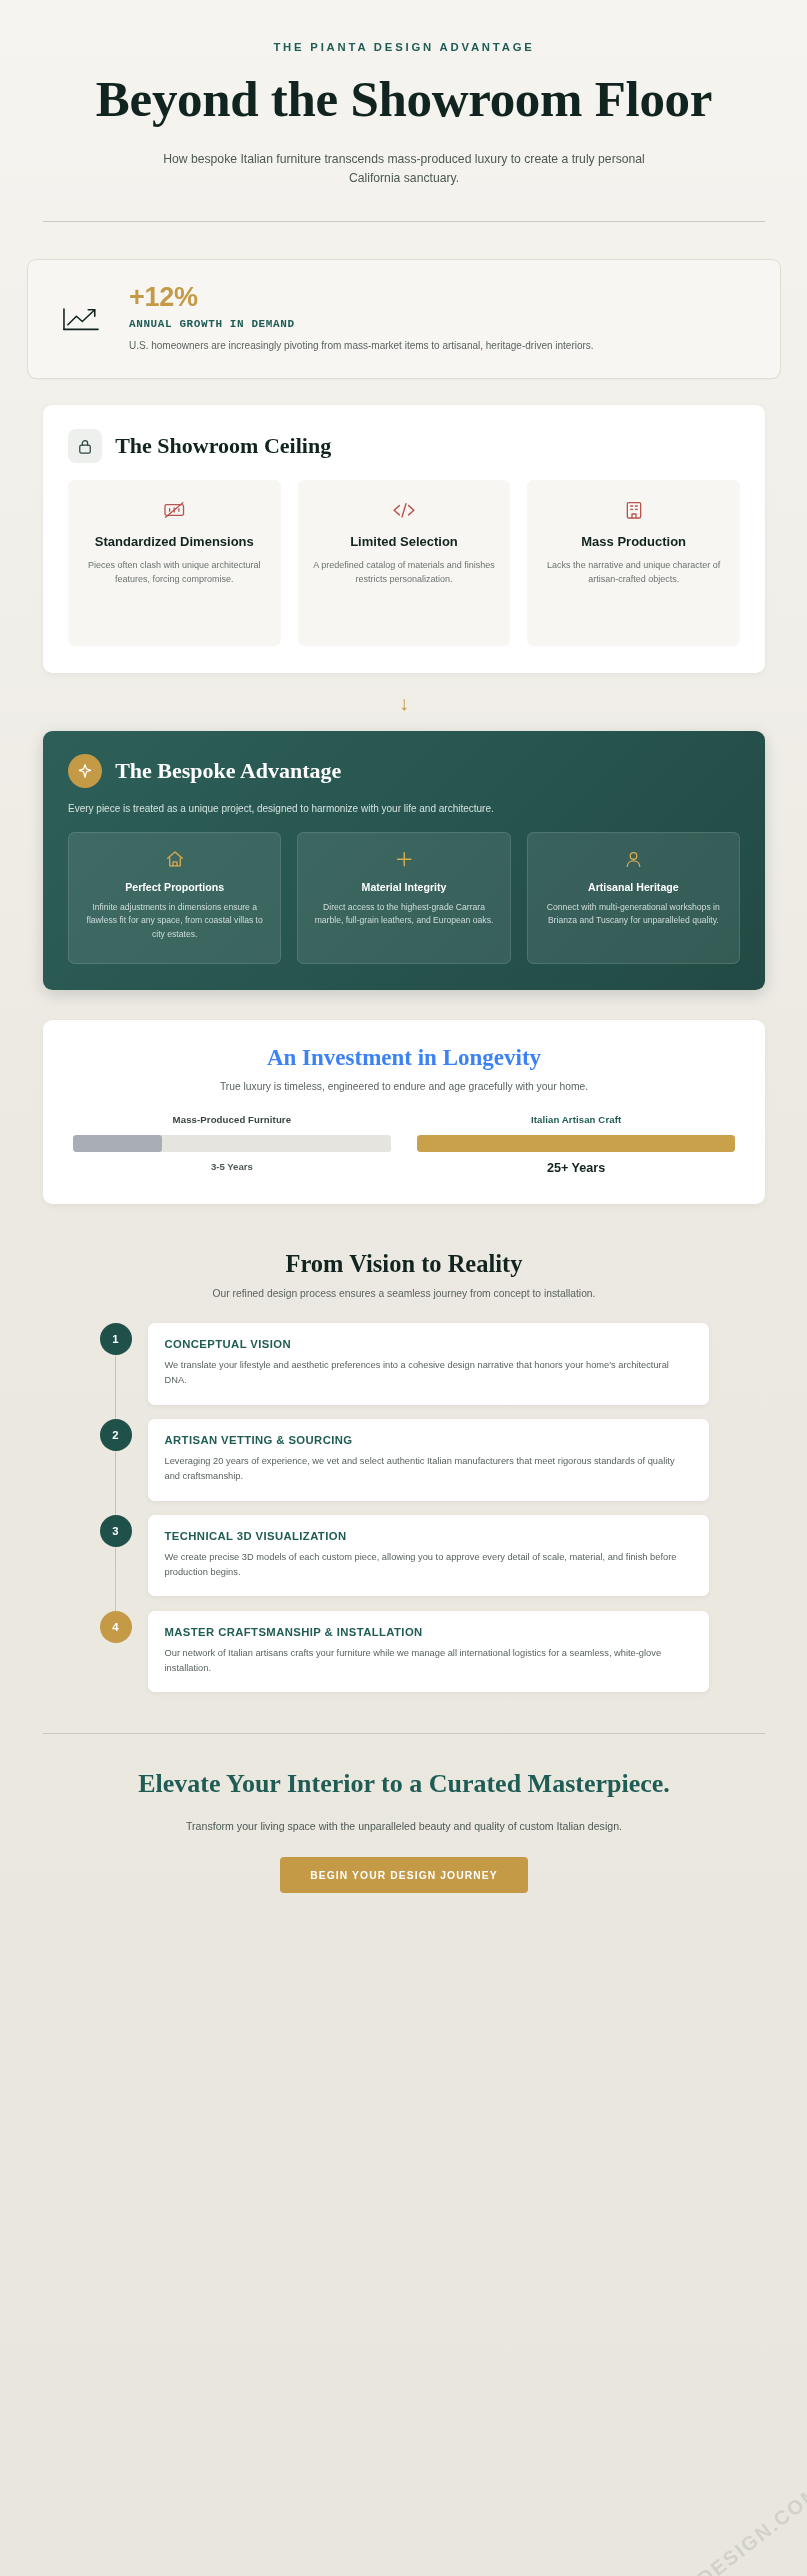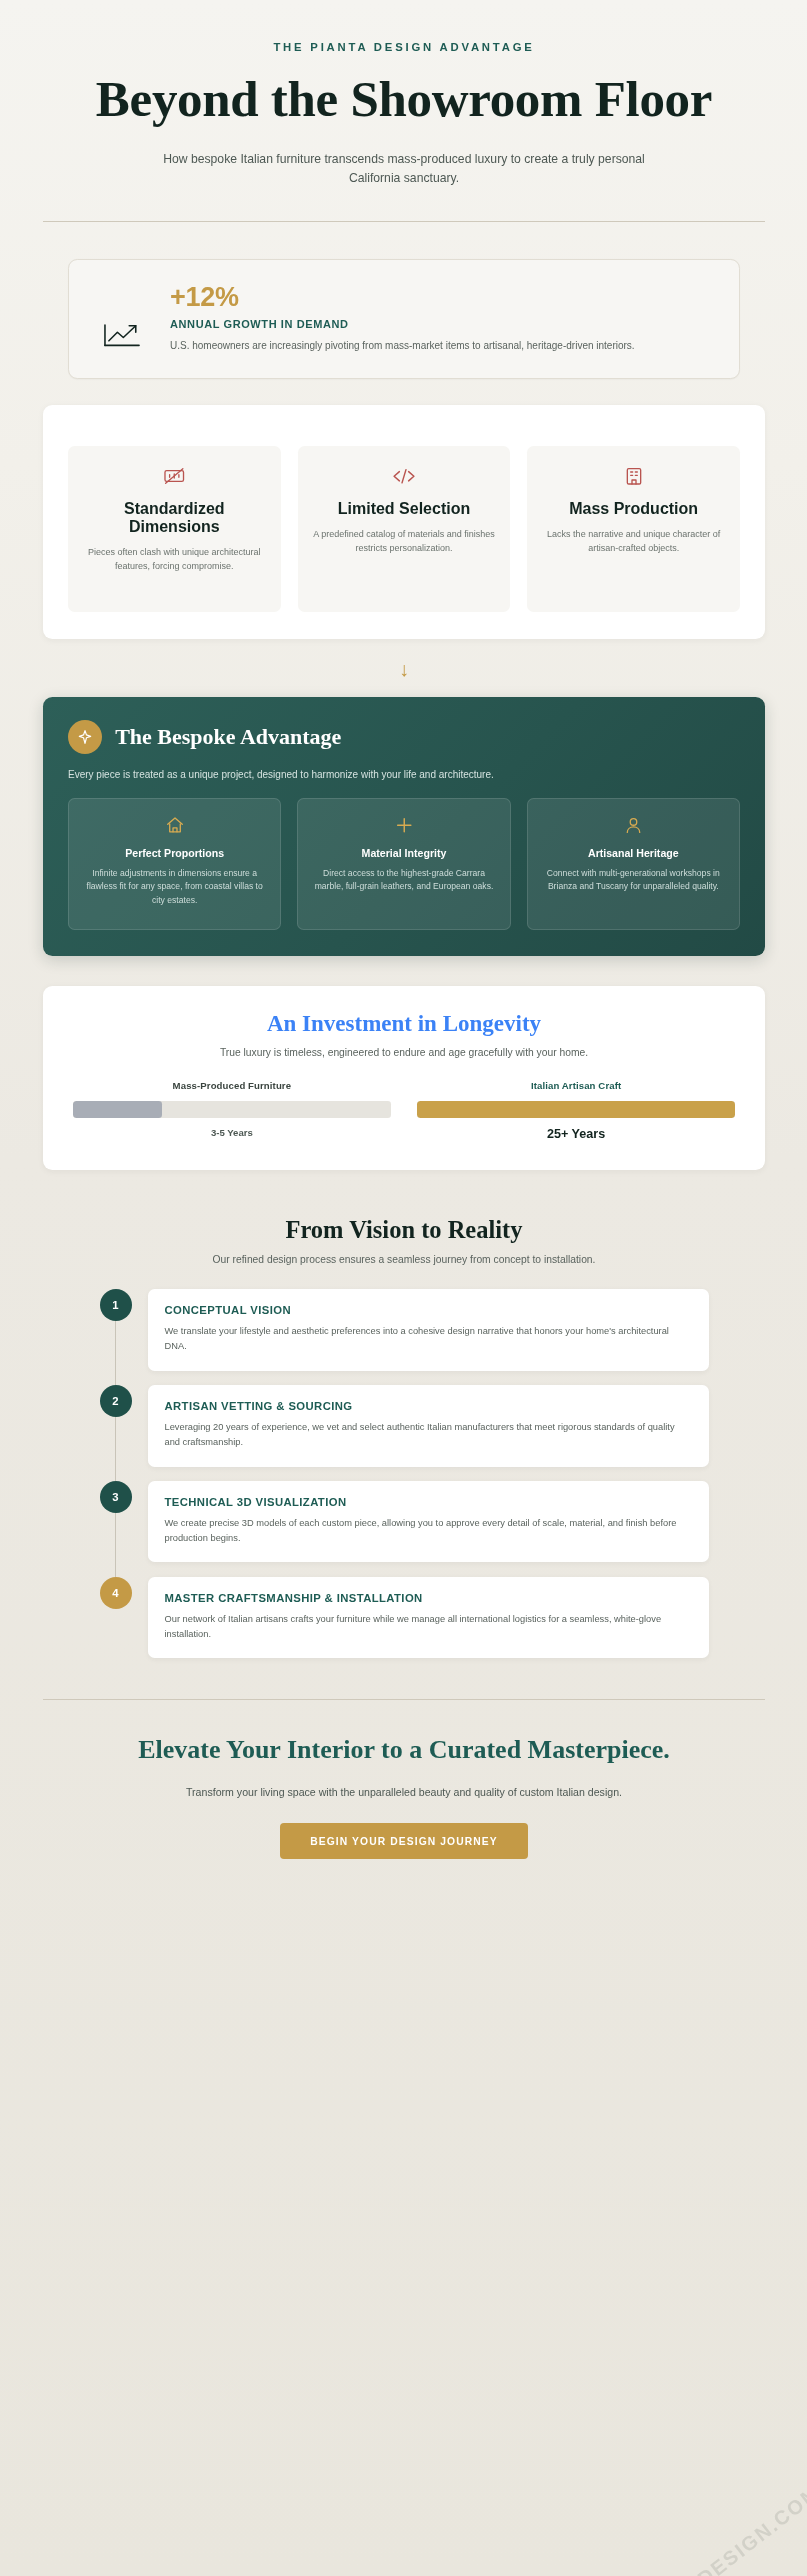--- a/index.html
+++ b/index.html
@@ -46,27 +46,27 @@
   .rule {
     width: 722px;
     height: 0.7px;
     background: #cfc9bb;
     margin: 34px auto 0;
   }
 
   
   .stat-card {
     margin: 37px auto 0;
-    width: 672px;
+    width: 754px;
     background: #f7f6f3;
     border: 0.7px solid #e1ddd3;
     border-radius: 9.3px;
     padding: 22.5px 26.5px 24px;
     display: flex;
-    align-items: flex-end;
+    align-items: center;
     gap: 22.5px;
     box-shadow: 0 0.7px 1.3px rgba(0,0,0,0.03);
   }
   .stat-icon {
     width: 52px; height: 40px;
     flex: 0 0 52px;
     display: flex; align-items: center; justify-content: center;
     color: #12241f;
   }
   .stat-body { flex: 1; padding-top: 1.3px; }
@@ -77,20 +77,21 @@
     line-height: 1;
     letter-spacing: -0.3px;
   }
   .stat-label {
     margin-top: 7.3px;
     color: #1e5c54;
     font-size: 11px;
     font-weight: 700;
     letter-spacing: 0.6px;
     text-transform: uppercase;
+    font-family: Liberation Mono, monospace;
   }
   .stat-desc {
     margin-top: 8px;
     font-size: 10px;
     line-height: 1.55;
     color: #5a635e;
     max-width: 596px;
   }
 
   
@@ -131,21 +132,21 @@
   .tri-card {
     background: #f7f6f3;
     border-radius: 6.6px;
     padding: 17px 13.2px 18.5px;
     text-align: center;
     min-height: 166px;
   }
   .tri-icon { color: #b9544f; height: 25px; display:flex; align-items:center; justify-content:center; }
   .tri-title {
     margin-top: 12px;
-    font-size: 16px;
+    font-size: 13px;
     font-weight: 700;
     color: #12241f;
   }
   .tri-desc {
     margin-top: 8.6px;
     font-size: 9px;
     line-height: 1.6;
     color: #6b736e;
   }
 
@@ -370,20 +371,29 @@
       </svg>
     </div>
     <div class="stat-body">
       <div class="stat-value">+12%</div>
       <div class="stat-label">ANNUAL GROWTH IN DEMAND</div>
       <div class="stat-desc">U.S. homeowners are increasingly pivoting from mass-market items to artisanal, heritage-driven interiors.</div>
     </div>
   </div>
 
   <div class="panel">
+    <div class="panel-head">
+      <div class="panel-badge">
+        <svg width="16" height="17" viewBox="0 0 24 26" fill="none" stroke="currentColor" stroke-width="1.9" stroke-linecap="round" stroke-linejoin="round">
+          <rect x="4" y="11" width="16" height="12" rx="2.5"></rect>
+          <path d="M8 11V8a4 4 0 0 1 8 0v3"></path>
+        </svg>
+      </div>
+      <div class="panel-title">The Showroom Ceiling</div>
+    </div>
     <div class="tri-grid">
 
       <div class="tri-card">
         <div class="tri-icon">
           <svg width="22.5" height="20" viewBox="0 0 34 30" fill="none" stroke="currentColor" stroke-width="2" stroke-linecap="round" stroke-linejoin="round">
             <rect x="3" y="7" width="28" height="16" rx="2.5"></rect>
             <path d="M10 13v4M17 12v6M24 13v4"></path>
             <line x1="4" y1="26" x2="30" y2="4"></line>
           </svg>
         </div>

